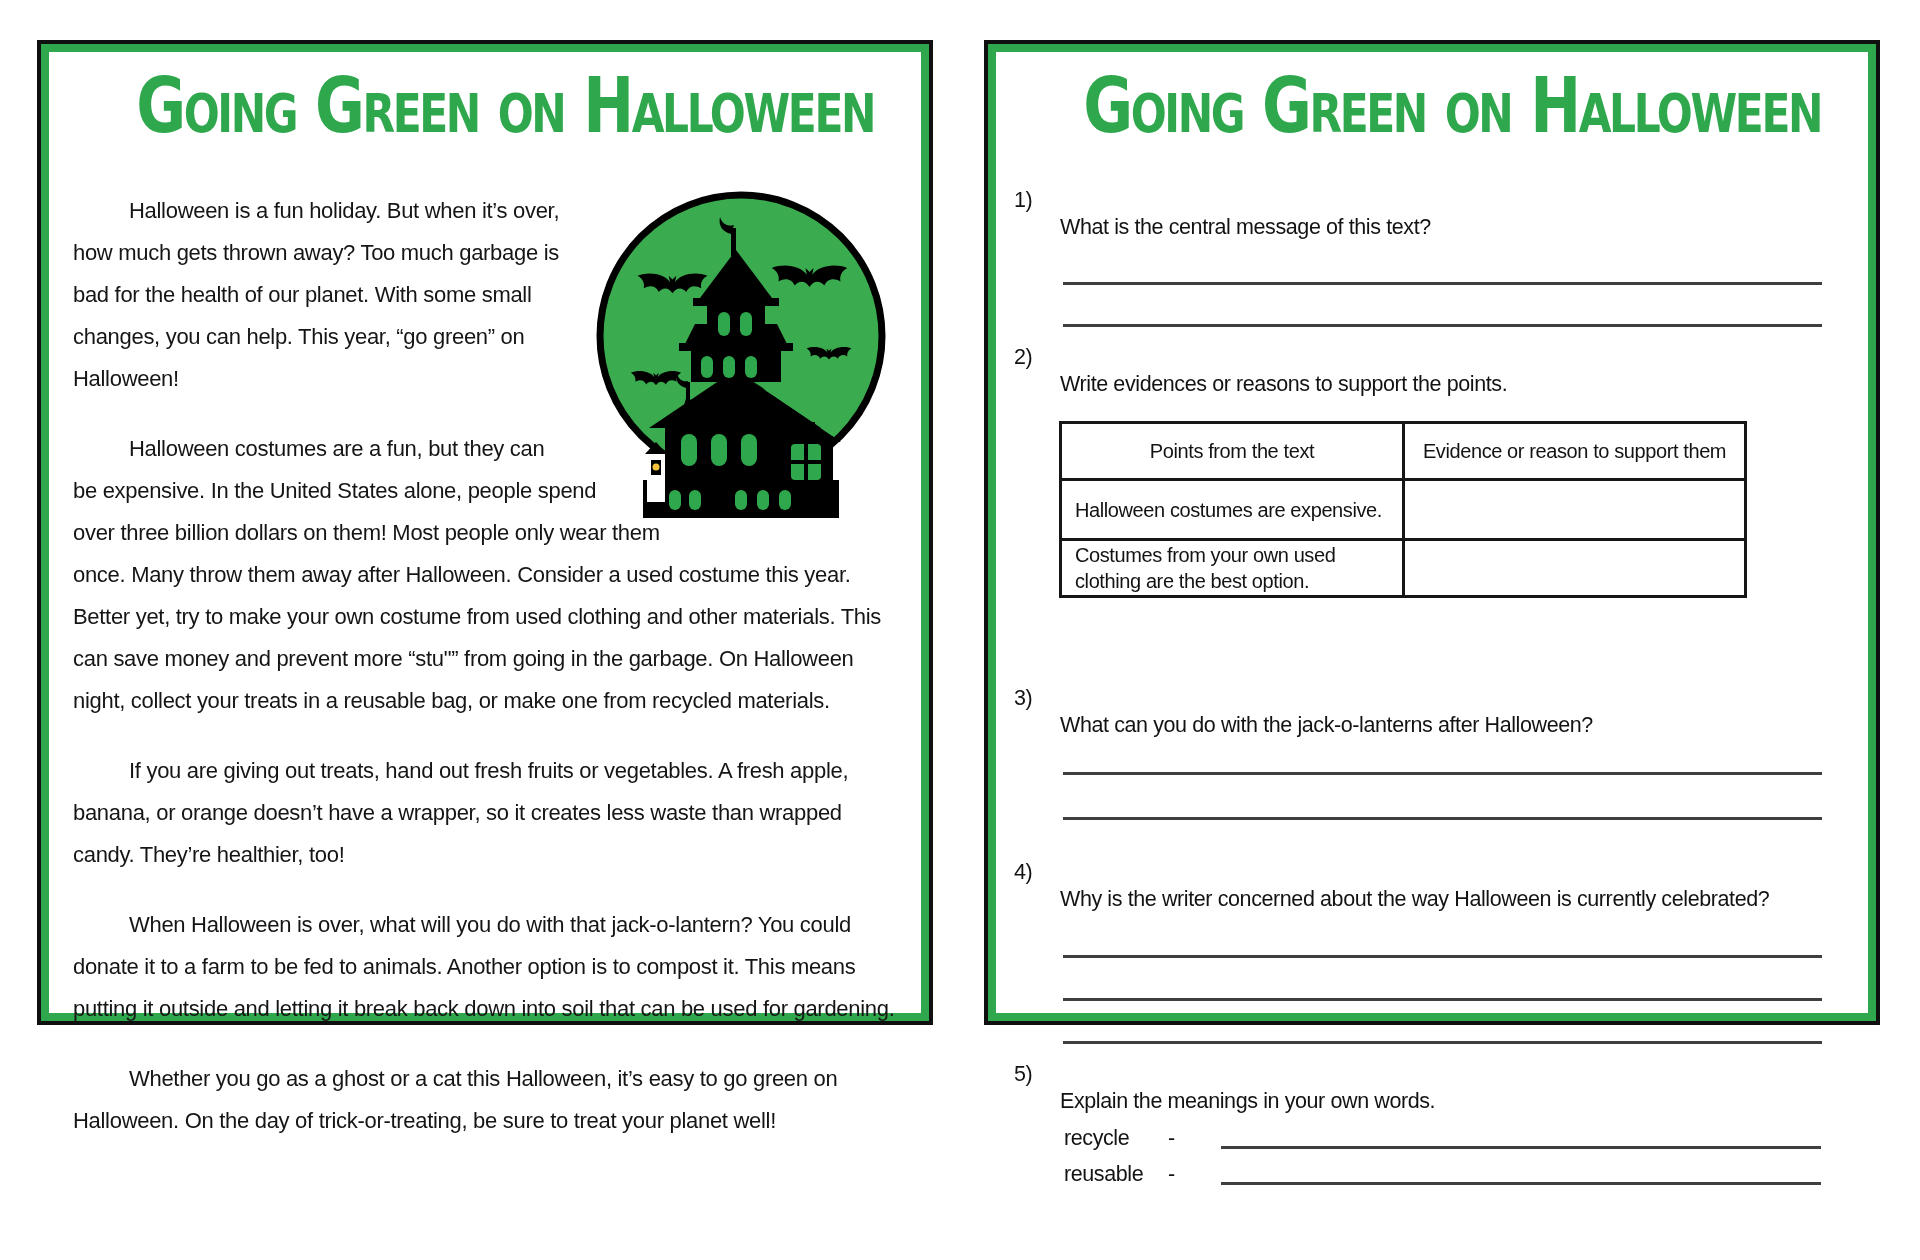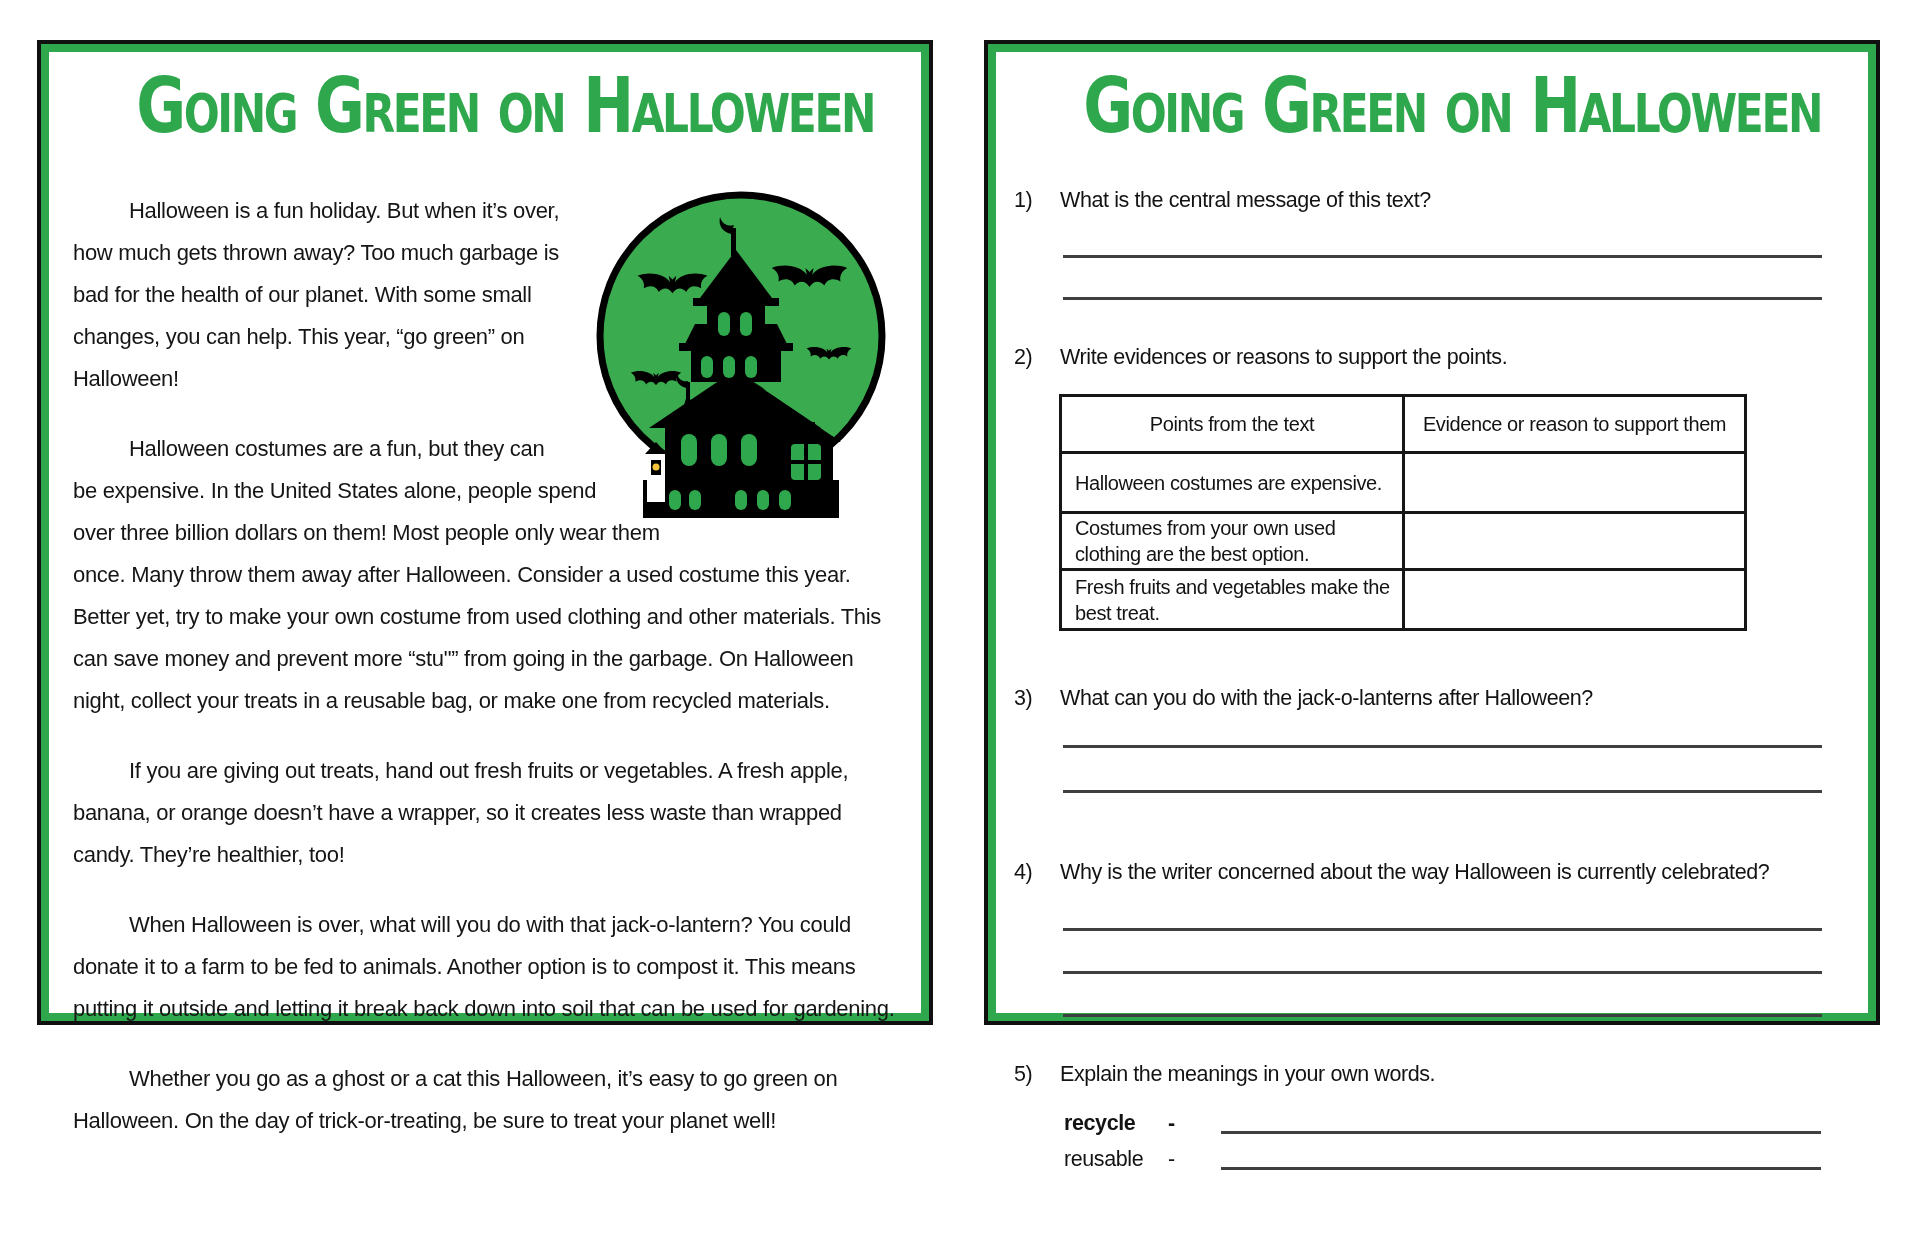--- a/index.html
+++ b/index.html
@@ -38,21 +38,21 @@
   .illustration svg { display:block; }
   .win { fill:#2FA84D; }
   .blk { fill:#000; }
   
   .q {
     position:absolute; left:18px; width:828px;
     font-size:21.5px; letter-spacing:-0.4px; color:#131313;
   }
   .q-head { display:flex; }
   .q-num  { width:46px; flex:none; line-height:30px; }
-  .q-text { flex:1; line-height:30px; }
+  .q-text { flex:1; line-height:30px;margin-top:27px; }
   .ans-line {
     height:0; border-top:3px solid #3F3F3F;
     margin-left:49px; width:759px;
   }
   .q1 { top:133px; } .q1 .l1 { margin-top:40px; } .q1 .l2 { margin-top:39px; }
   .q2 { top:290px; }
   .q3 { top:631px; } .q3 .l1 { margin-top:32px; } .q3 .l2 { margin-top:42px; }
   .q4 { top:805px; } .q4 .l1 { margin-top:41px; } .q4 .l2 { margin-top:40px; } .q4 .l3 { margin-top:40px; }
   .q5 { top:1007px; }
   
@@ -64,21 +64,21 @@
   .cell {
     display:table-cell; border:3px solid #161616; vertical-align:middle;
     box-sizing:border-box;
   }
   .c1 { width:343px; } .c2 { width:342px; }
   .hrow .cell { height:57px; text-align:center; }
   .r1 .cell { height:60px; } .r2 .cell { height:57px;border-radius:22px; } .r3 .cell { height:60px; }
   .body-cell { padding-left:13px; line-height:26px; }
   
   .term-row { display:flex; height:28px; margin-left:50px; }
-  .term-row.first { margin-top:20px;font-weight:bold; }
+  .term-row.first { margin-top:8px; }
   .term-row.second { margin-top:8px; }
   .term { width:104px; line-height:28px; }
   .dash { width:53px; line-height:28px; }
   .term-line {
     width:600px; height:0; border-top:3px solid #3F3F3F;
     align-self:flex-end; margin-bottom:3px;
   }
 </style>
 </head>
 <body>
@@ -200,24 +200,20 @@
           <div class="cell c2">Evidence or reason to support them</div>
         </div>
         <div class="trow r1">
           <div class="cell c1 body-cell">Halloween costumes are expensive.</div>
           <div class="cell c2 body-cell"></div>
         </div>
         <div class="trow r2">
           <div class="cell c1 body-cell">Costumes from your own used clothing are the best option.</div>
           <div class="cell c2 body-cell"></div>
         </div>
-        <div class="trow r3">
-          <div class="cell c1 body-cell">Fresh fruits and vegetables make the best treat.</div>
-          <div class="cell c2 body-cell"></div>
-        </div>
       </div>
     </div>
 
     <div class="q q3">
       <div class="q-head">
         <span class="q-num">3)</span>
         <span class="q-text">What can you do with the jack-o-lanterns after Halloween?</span>
       </div>
       <div class="ans-line l1"></div>
       <div class="ans-line l2"></div>

